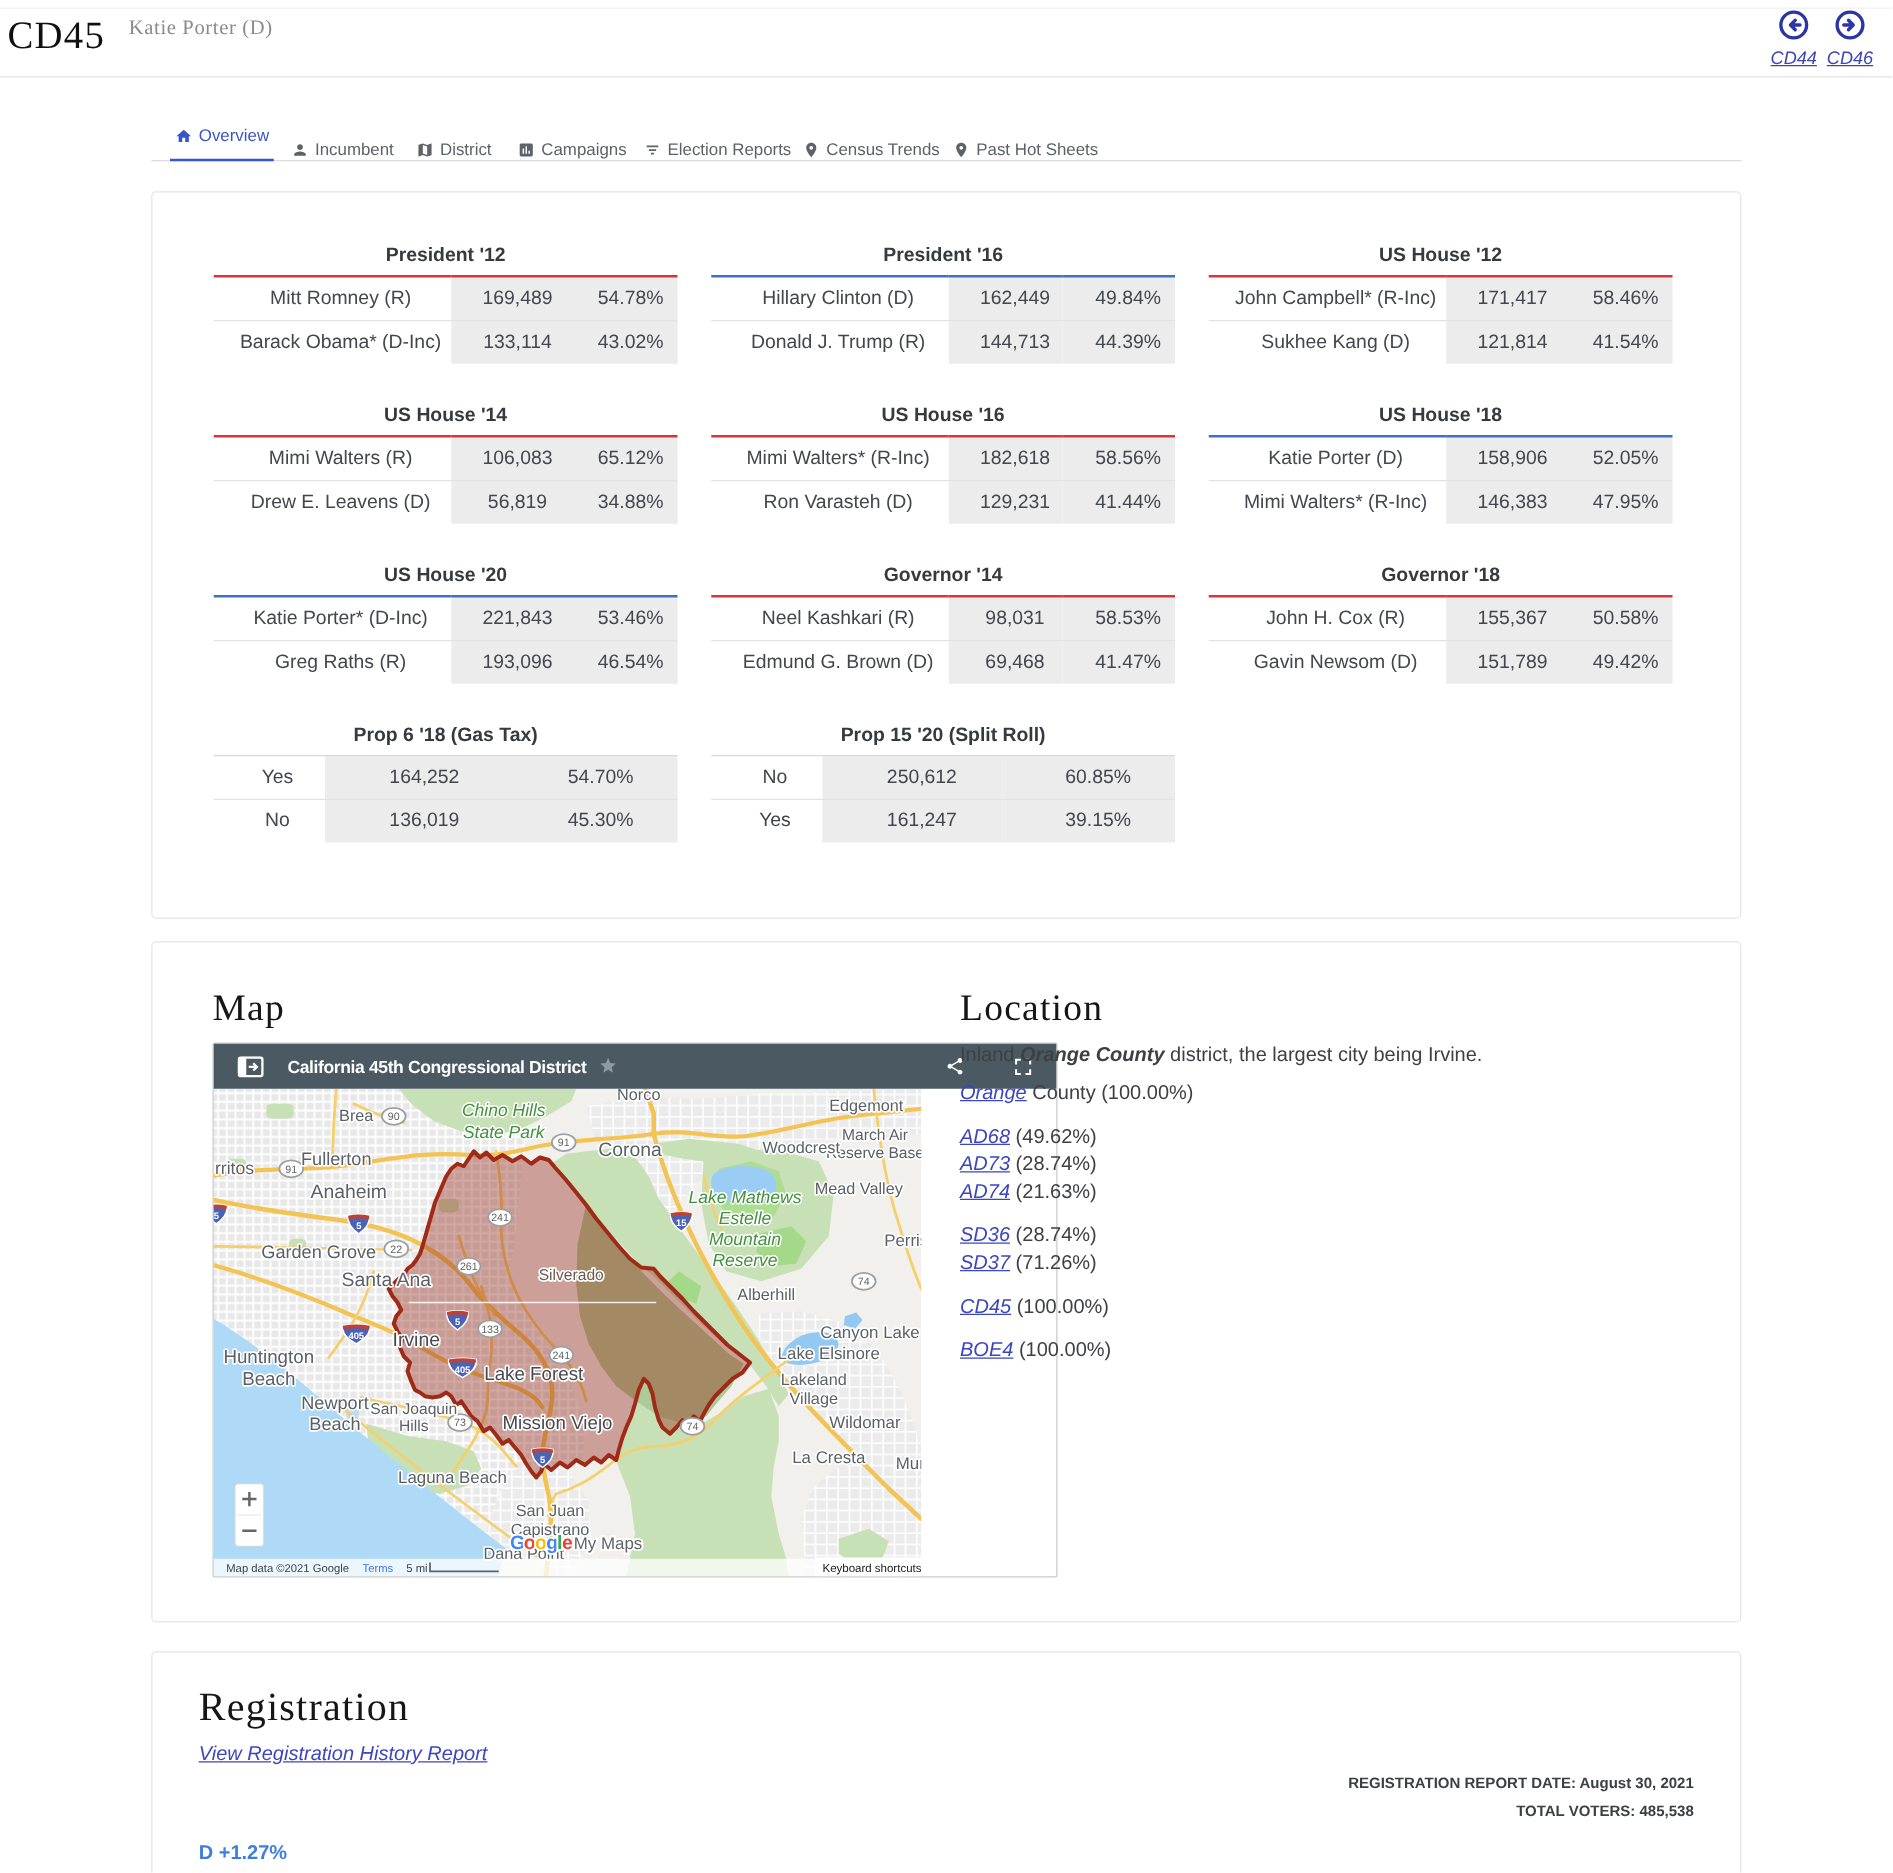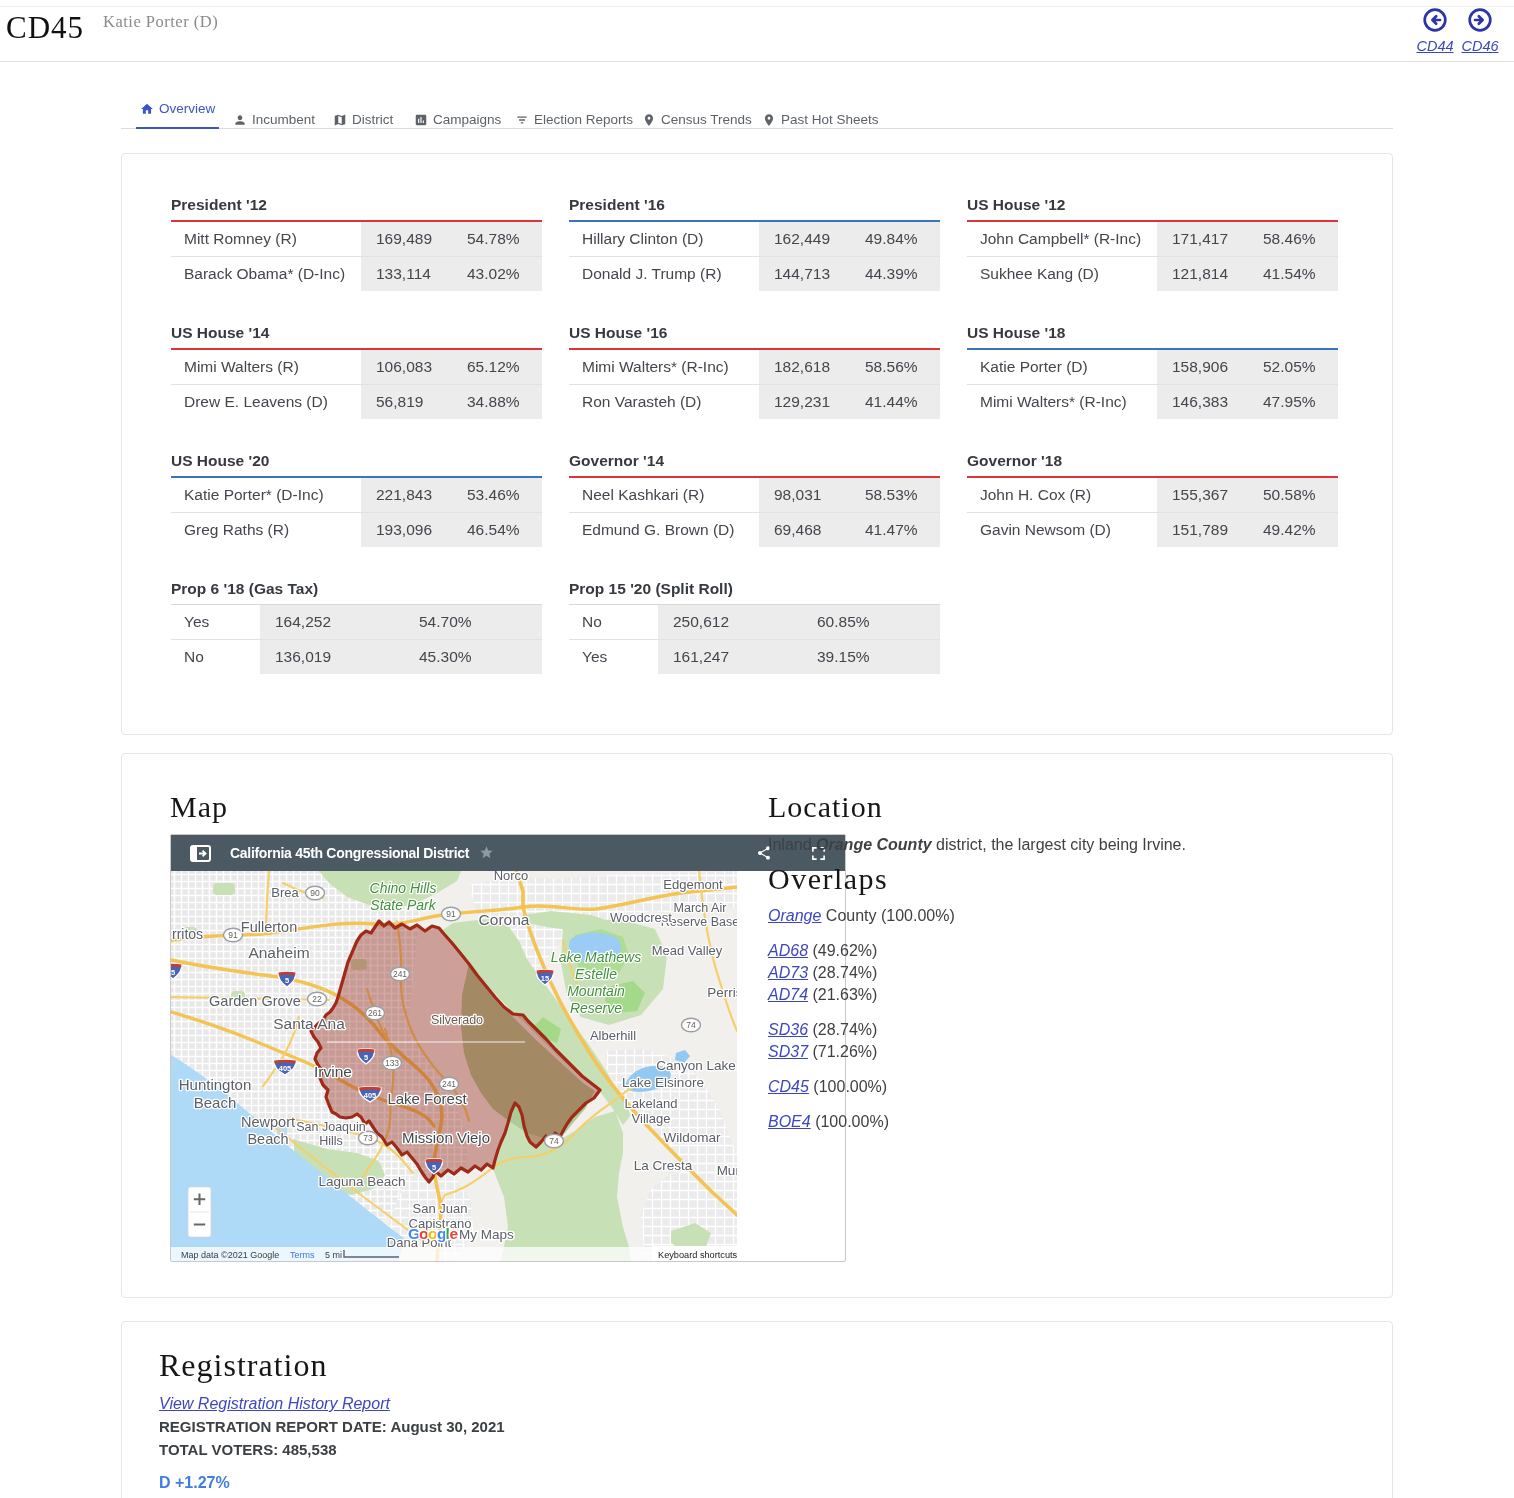--- a/index.html
+++ b/index.html
@@ -22,21 +22,21 @@
 #nav .it{position:absolute;bottom:0;display:inline-flex;align-items:center;padding:0 4px 1px 4px;
   font-size:13.5px;color:#5d6268;white-space:nowrap;}
 #nav .it svg{margin-right:5px;flex:none;}
 #nav .it.act{color:#3a55c8;border-bottom:2px solid #3a55c8;padding-bottom:11px;margin-bottom:-1px;}
 #nav .i1{left:15px;}#nav .i2{left:108px;}#nav .i3{left:208px;}#nav .i4{left:289px;}
 #nav .i5{left:390px;}#nav .i6{left:517px;}#nav .i7{left:637px;}
 
 .container{width:1272px;margin:0 auto;}
 .card{border:1px solid #e5e5e5;border-radius:4px;background:#fff;box-sizing:border-box;}
 #card1{margin-top:24px;padding:42px 0 60px 49px;}
-#grid{display:grid;grid-template-columns:repeat(3,371px);column-gap:27px;row-gap:33px;}
+#grid{display:grid;grid-template-columns:repeat(3,371px);column-gap:27px;row-gap:33px;text-align:center;}
 .tt{font-size:15.5px;font-weight:bold;color:#36393f;padding-bottom:7px;line-height:17px;}
 .tb table{width:100%;border-collapse:collapse;table-layout:fixed;}
 .tb.r table{border-top:2px solid #dd3439;}
 .tb.b table{border-top:2px solid #3b74ba;}
 .tb.g table{border-top:1px solid #d8d8d8;}
 .tb td{height:34px;padding:0 0 0 15px;font-size:15.5px;color:#43464c;}
 .tb td.n{padding-left:13px;}
 .tb td.v,.tb td.p{background:#ececec;}
 .tb tr:first-child td{border-bottom:1px solid #e2e2e2;}
 .tb.cand col.c1{width:190px;}.tb.cand col.c2{width:91px;}.tb.cand col.c3{width:90px;}
@@ -51,21 +51,21 @@
 #mapbody{display:block;}
 #rightcol{position:absolute;left:646px;top:38px;width:580px;}
 #rightcol p{font-size:16px;line-height:22px;margin:0;}
 #rightcol .loc{margin:11px 0 8px 0;color:#3e4044;}
 #rightcol .grp{margin:0 0 13px 0;}
 #rightcol a{font-style:italic;color:#3c46c0;}
 h2.ov{margin-top:0px;margin-bottom:12px;letter-spacing:1.5px;}
 
 #card3{margin-top:23px;padding:29px 37px 90px 37px;}
 #card3 .vlink{font-size:16px;font-style:italic;color:#3c46c0;display:inline-block;margin-top:2px;}
-#card3 .cen{ text-align:left;font-size:15px;font-weight:bold;color:#3c4043;line-height:23px;margin-top:2px;}
+#card3 .cen{ text-align:right;font-size:12px;font-weight:bold;color:#3c4043;line-height:23px;margin-top:2px;}
 #card3 .dplus{text-align:left;font-size:16px;font-weight:bold;color:#3f7de0;margin-top:13px;}
 </style>
 </head>
 <body>
 <div id="topline"></div>
 <div id="hdr">
   <span class="cd">CD45</span>
   <span class="sub">Katie Porter (D)</span>
   <div class="jump j44">
     <svg width="26" height="26" viewBox="0 0 26 26">
@@ -574,21 +574,20 @@
             <rect x="17" y="316" width="23" height="50" rx="2.5" fill="#ffffff" stroke="#d6d6d6" stroke-width="0.8"></rect>
             <path d="M28.5,322.5 V334 M22.8,328.2 H34.2" stroke="#666" stroke-width="2"></path>
             <path d="M22.8,353.5 H34.2" stroke="#666" stroke-width="2"></path>
             <path d="M19,341 H38" stroke="#e8e8e8" stroke-width="1"></path>
           </g>
 </svg>
   </div>
   <div id="rightcol">
     <h2 class="sh">Location</h2>
     <p class="loc">Inland <b><i>Orange County</i></b> district, the largest city being Irvine.</p>
-    <h2 class="sh ov">Overlaps</h2>
     <p class="grp"><a href="#">Orange</a> County (100.00%)</p>
     <p class="grp"><a href="#">AD68</a> (49.62%)<br><a href="#">AD73</a> (28.74%)<br><a href="#">AD74</a> (21.63%)</p>
     <p class="grp"><a href="#">SD36</a> (28.74%)<br><a href="#">SD37</a> (71.26%)</p>
     <p class="grp"><a href="#">CD45</a> (100.00%)</p>
     <p class="grp"><a href="#">BOE4</a> (100.00%)</p>
   </div>
 </div>
 <div class="card" id="card3">
   <h2 class="sh" style="font-size:32px;">Registration</h2>
   <a class="vlink" href="#">View Registration History Report</a>

